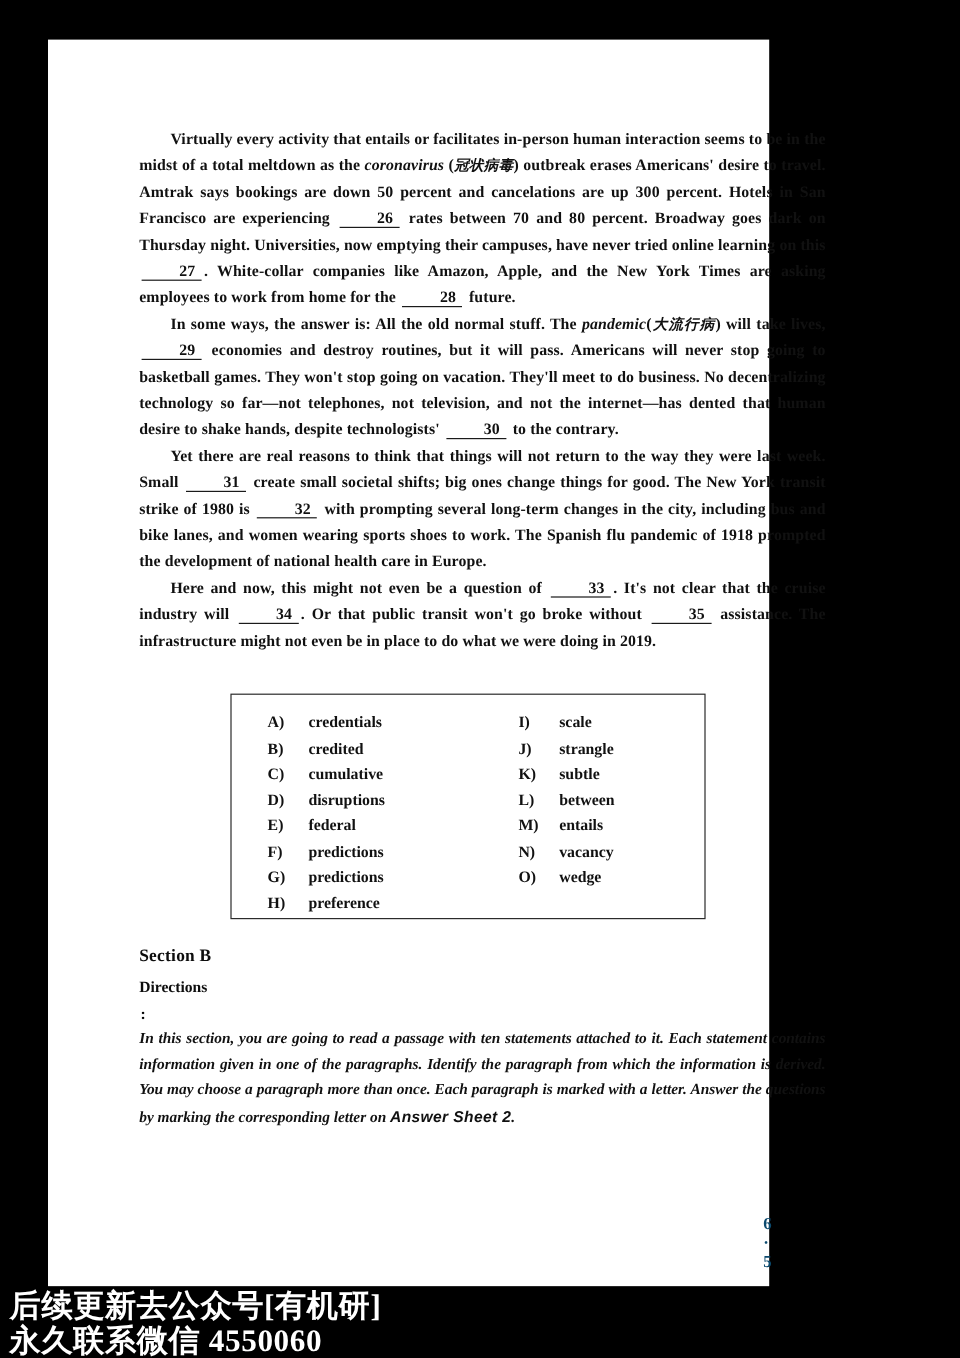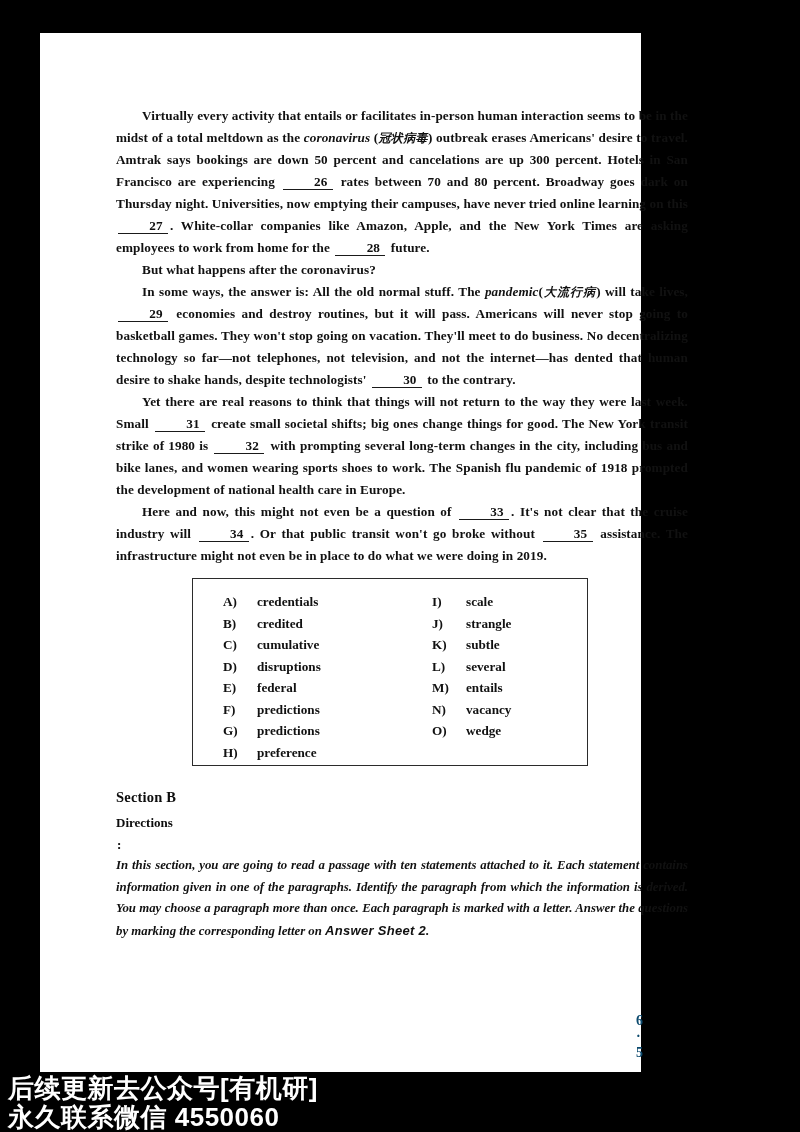--- a/index.html
+++ b/index.html
@@ -164,37 +164,36 @@
     position: absolute;
     left: 0;
     top: 1072px;
     width: 800px;
     height: 60px;
     background: #000000;
     padding: 2px 0 0 8px;
     box-sizing: border-box;
   }
   .wm-line {
-    font-family: Liberation Sans, sans-serif;
+    font-family: Liberation Serif, serif;
     font-weight: bold;
     color: #ffffff;
     font-size: 26px;
     line-height: 29px;
     letter-spacing: 0.5px;
     white-space: nowrap;
   }
 </style>
 </head>
 <body>
 
 <div id="page-sheet">
 
   <div id="text-column">
       <p class="para"><span>Virtually every activity that entails or facilitates in-person human interaction seems to be in the midst of a total meltdown as the </span><span class="ital">coronavirus</span><span> (</span><span class="cn">冠状病毒</span><span>) outbreak erases Americans' desire to travel. Amtrak says bookings are down 50 percent and cancelations are up 300 percent. Hotels in San Francisco are experiencing </span><span class="blank">26</span><span> rates between 70 and 80 percent. Broadway goes dark on Thursday night. Universities, now emptying their campuses, have never tried online learning on this </span><span class="blank">27</span><span>. White-collar companies like Amazon, Apple, and the New York Times are asking employees to work from home for the </span><span class="blank">28</span><span> future.</span></p>
-      <p class="para"><span>But what happens after the coronavirus?</span></p>
       <p class="para"><span>In some ways, the answer is: All the old normal stuff. The </span><span class="ital">pandemic</span><span>(</span><span class="cn">大流行病</span><span>) will take lives, </span><span class="blank">29</span><span> economies and destroy routines, but it will pass. Americans will never stop going to basketball games. They won't stop going on vacation. They'll meet to do business. No decentralizing technology so far—not telephones, not television, and not the internet—has dented that human desire to shake hands, despite technologists' </span><span class="blank">30</span><span> to the contrary.</span></p>
       <p class="para"><span>Yet there are real reasons to think that things will not return to the way they were last week. Small </span><span class="blank">31</span><span> create small societal shifts; big ones change things for good. The New York transit strike of 1980 is </span><span class="blank">32</span><span> with prompting several long-term changes in the city, including bus and bike lanes, and women wearing sports shoes to work. The Spanish flu pandemic of 1918 prompted the development of national health care in Europe.</span></p>
       <p class="para"><span>Here and now, this might not even be a question of </span><span class="blank">33</span><span>. It's not clear that the cruise industry will </span><span class="blank">34</span><span>. Or that public transit won't go broke without </span><span class="blank">35</span><span> assistance. The infrastructure might not even be in place to do what we were doing in 2019.</span></p>
     </div>
 
   <div id="options-box">
     <div class="opt-cols">
       <div class="opt-col left">
           <div class="opt-row">
             <span class="opt-letter">A)</span>
@@ -237,21 +236,21 @@
           <div class="opt-row">
             <span class="opt-letter">J)</span>
             <span class="opt-word">strangle</span>
           </div>
           <div class="opt-row">
             <span class="opt-letter">K)</span>
             <span class="opt-word">subtle</span>
           </div>
           <div class="opt-row">
             <span class="opt-letter">L)</span>
-            <span class="opt-word">several</span>
+            <span class="opt-word">between</span>
           </div>
           <div class="opt-row">
             <span class="opt-letter">M)</span>
             <span class="opt-word">entails</span>
           </div>
           <div class="opt-row">
             <span class="opt-letter">N)</span>
             <span class="opt-word">vacancy</span>
           </div>
           <div class="opt-row">

